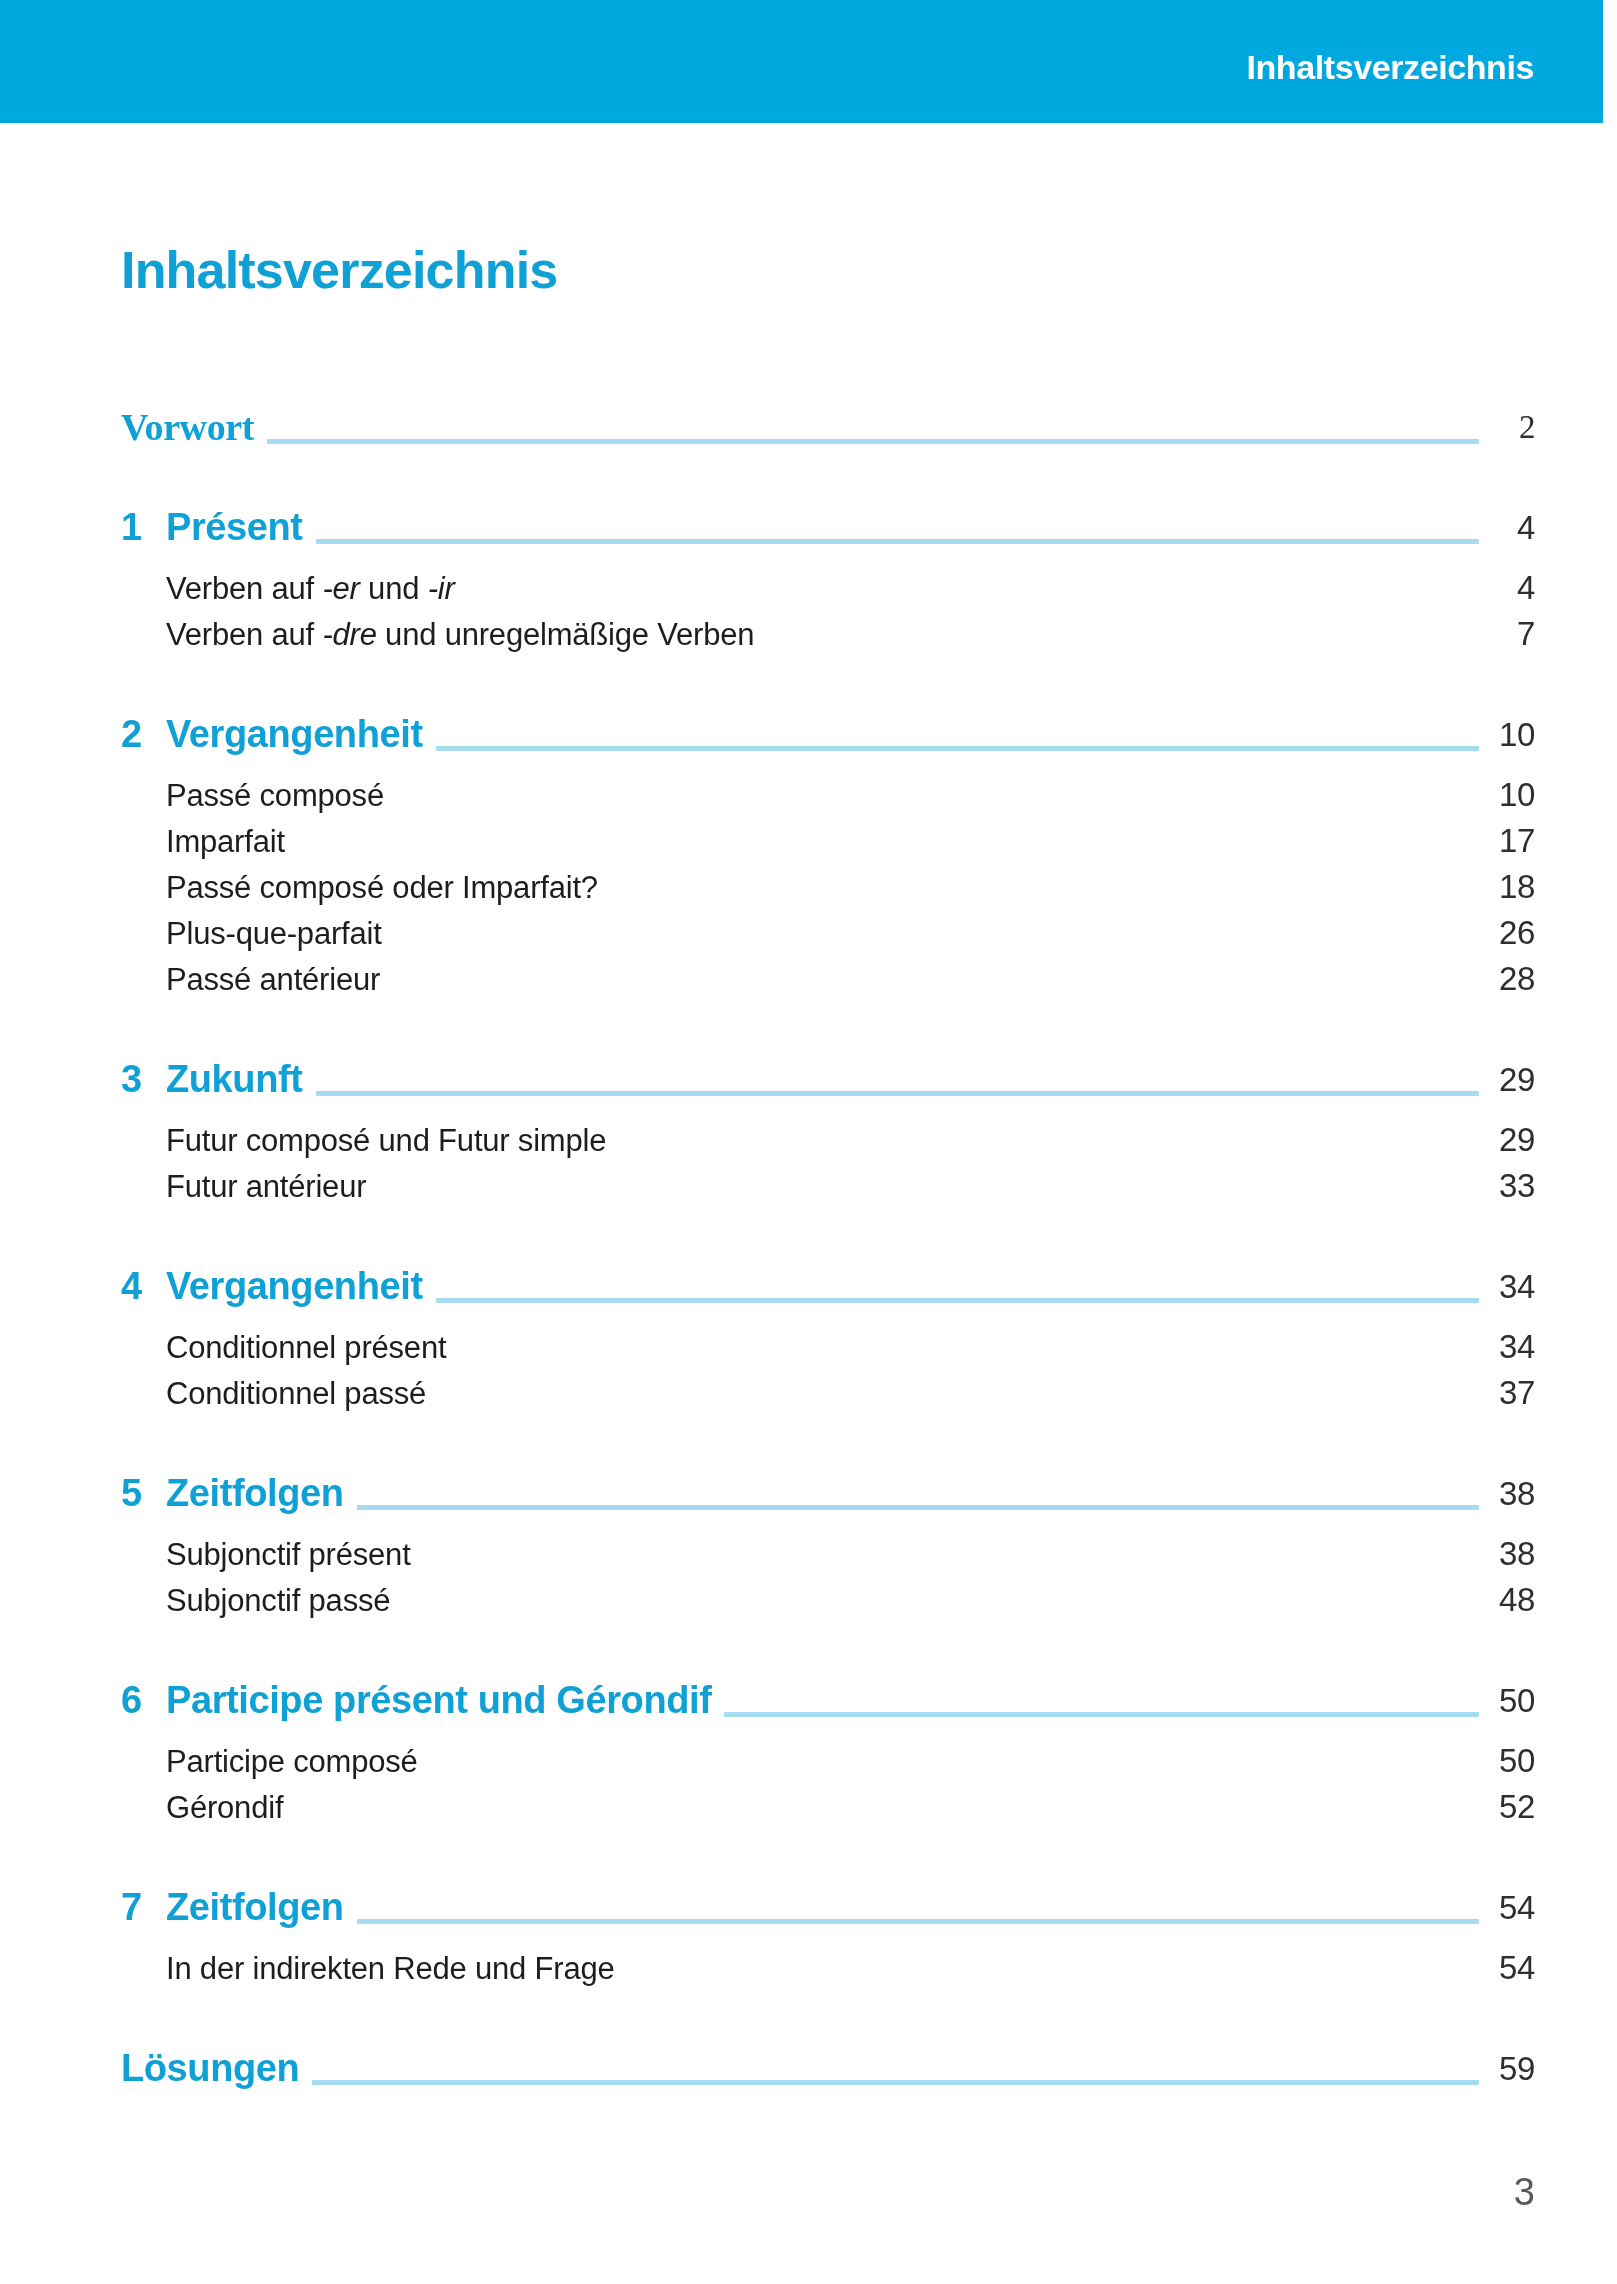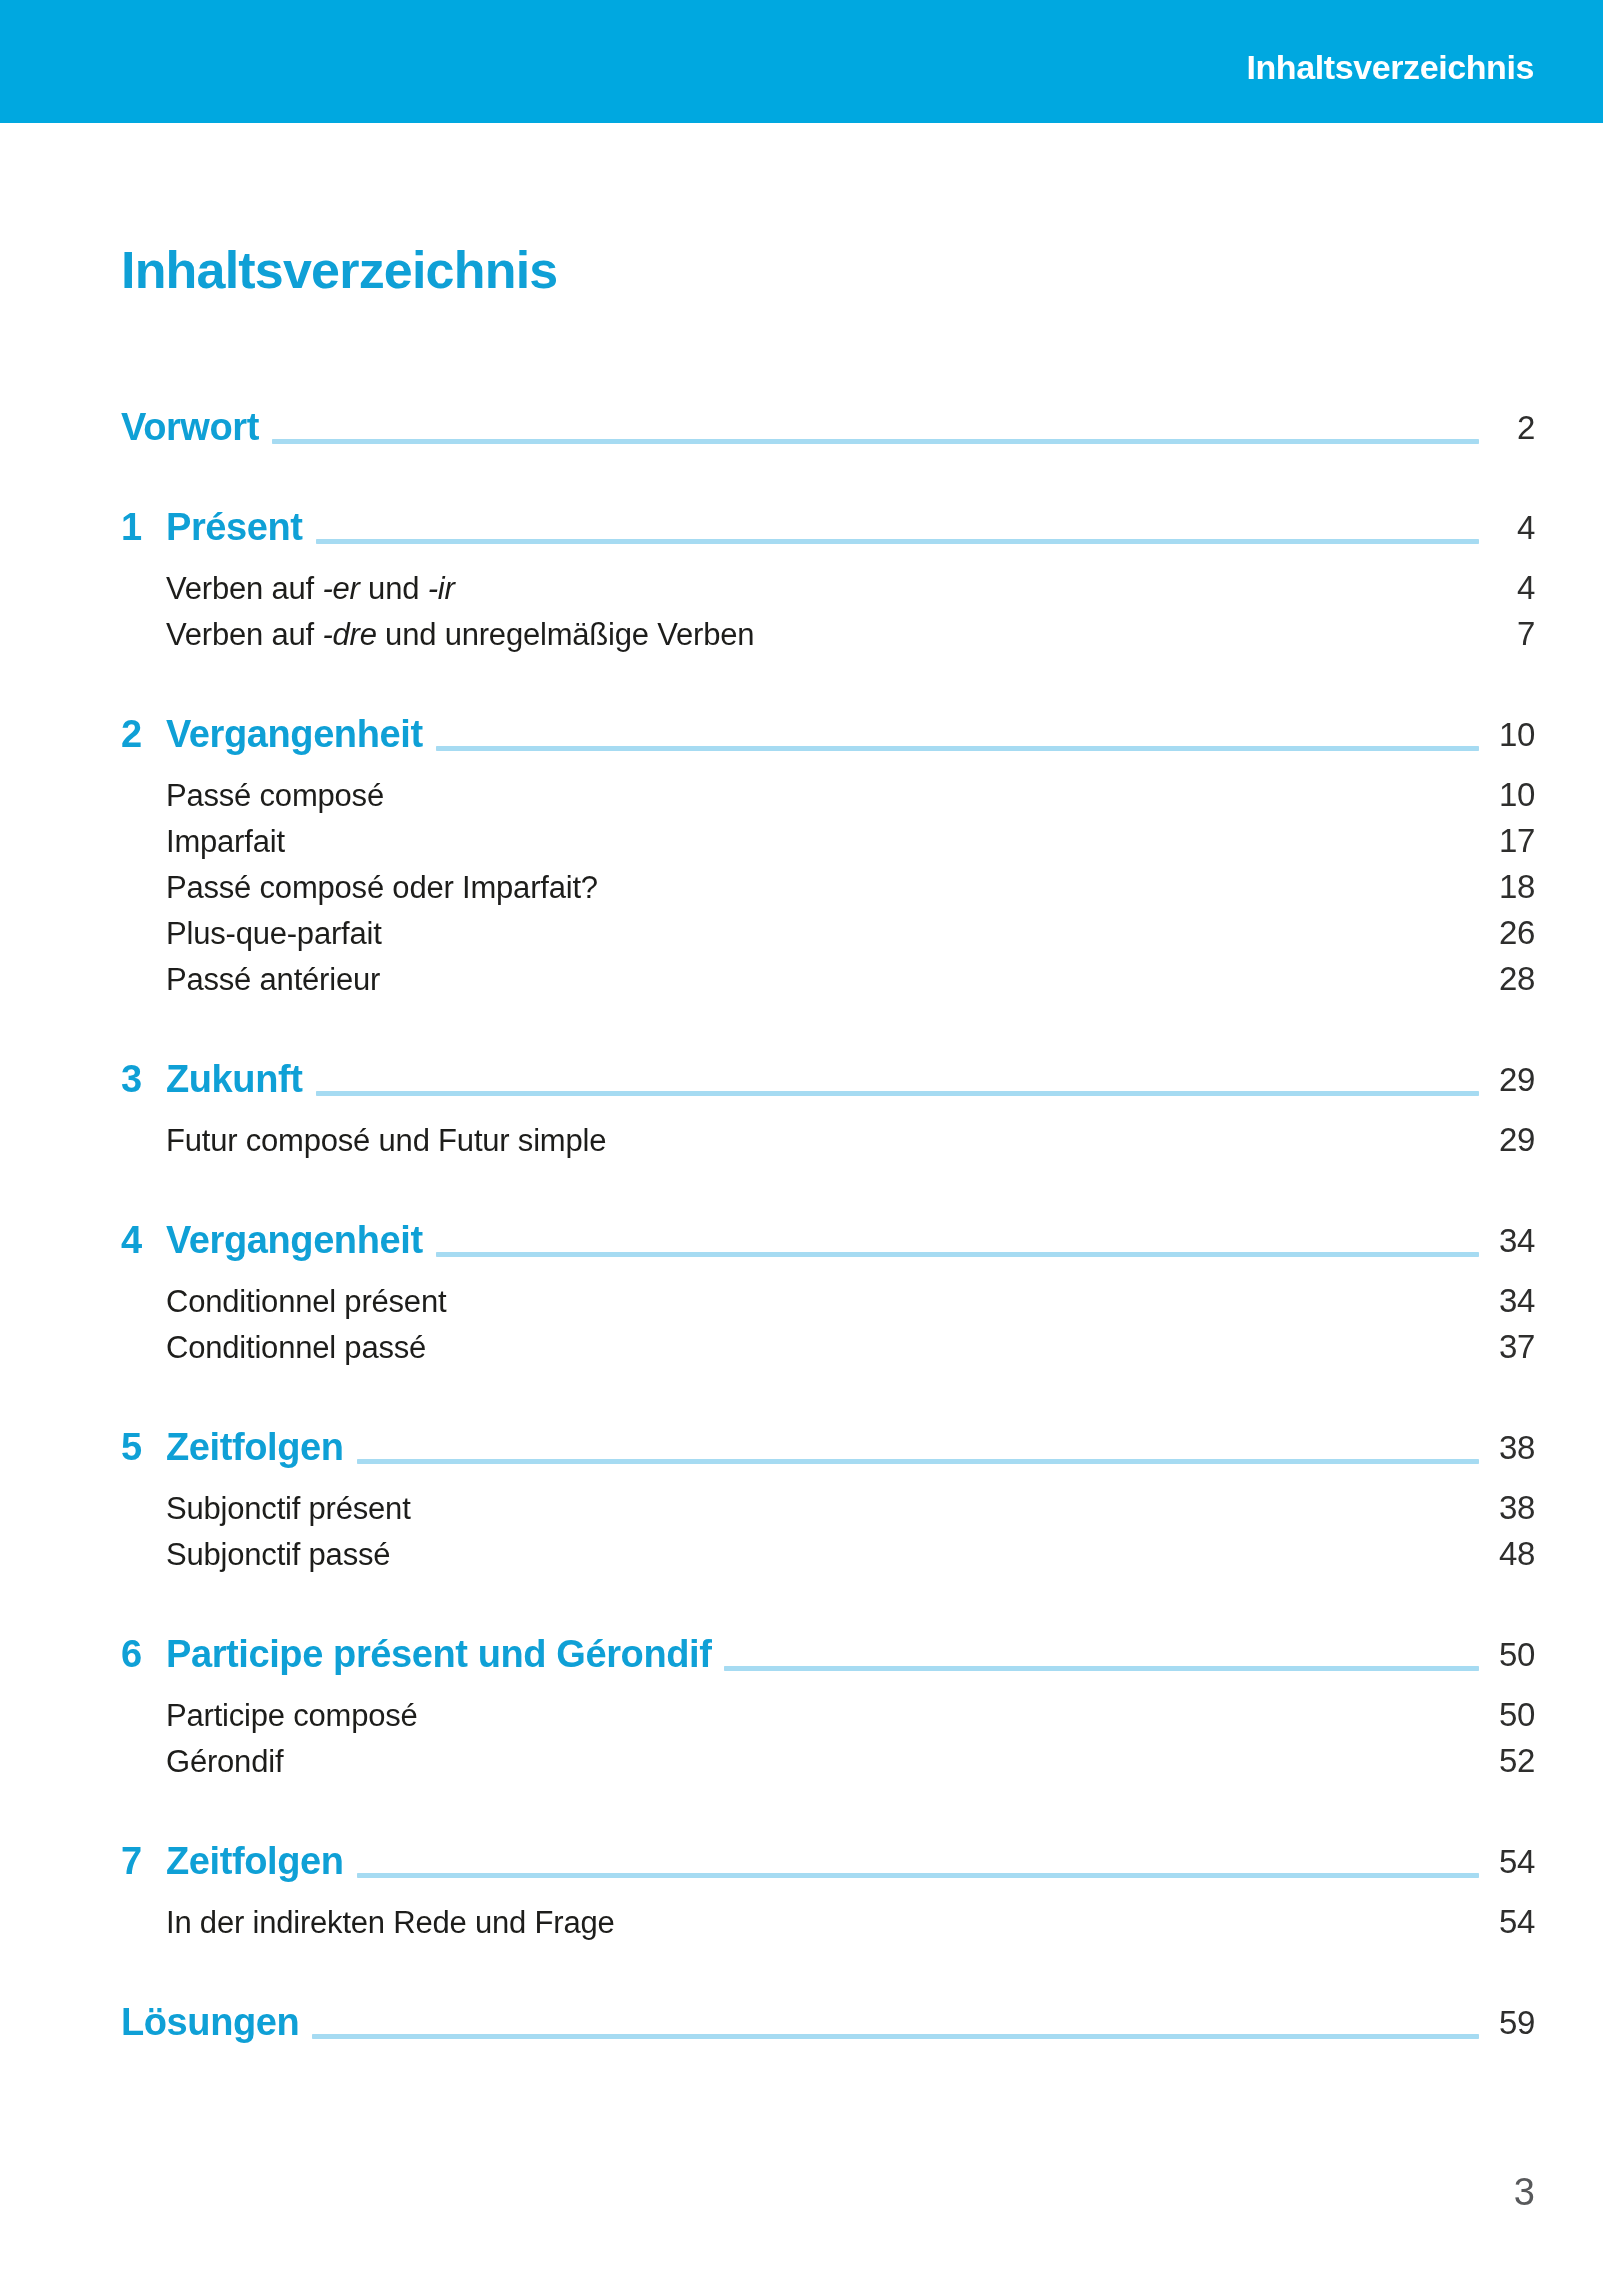--- a/index.html
+++ b/index.html
@@ -28,21 +28,21 @@
   .content{margin:0 83px 0 121px;}
 
   .page-title{
     color:var(--accent-blue);font-size:52px;font-weight:bold;
     margin:119px 0 0 0;line-height:1.1;letter-spacing:-0.8px;
   }
 
   .toc{margin-top:106px;}
 
   .toc-section{margin-top:55px;}
-  .toc-section:first-child{margin-top:0;}
+  .toc-section:first-child{margin-top:0;font-family:Liberation Serif, serif;}
 
   .head-row{
     display:flex;align-items:flex-end;
     font-size:38px;font-weight:bold;color:var(--accent-blue);
     line-height:45px;letter-spacing:-0.4px;
   }
   .chapter-num{width:45px;flex:none;}
   .head-title{white-space:nowrap;}
   .leader{
     flex:1 1 auto;height:4.8px;background:var(--leader-blue);
@@ -133,20 +133,24 @@
         <div class="head-row">
           <span class="chapter-num">3</span>
           <span class="head-title">Zukunft</span>
           <span class="leader"></span>
           <span class="page-num">29</span>
         </div>
         <div class="sub-row first">
           <span class="sub-label"><span>Futur composé und Futur simple</span></span>
           <span class="page-num">29</span>
         </div>
+        <div class="sub-row">
+          <span class="sub-label"><span>Futur antérieur</span></span>
+          <span class="page-num">33</span>
+        </div>
       </div>
       <div class="toc-section">
         <div class="head-row">
           <span class="chapter-num">4</span>
           <span class="head-title">Vergangenheit</span>
           <span class="leader"></span>
           <span class="page-num">34</span>
         </div>
         <div class="sub-row first">
           <span class="sub-label"><span>Conditionnel présent</span></span>

